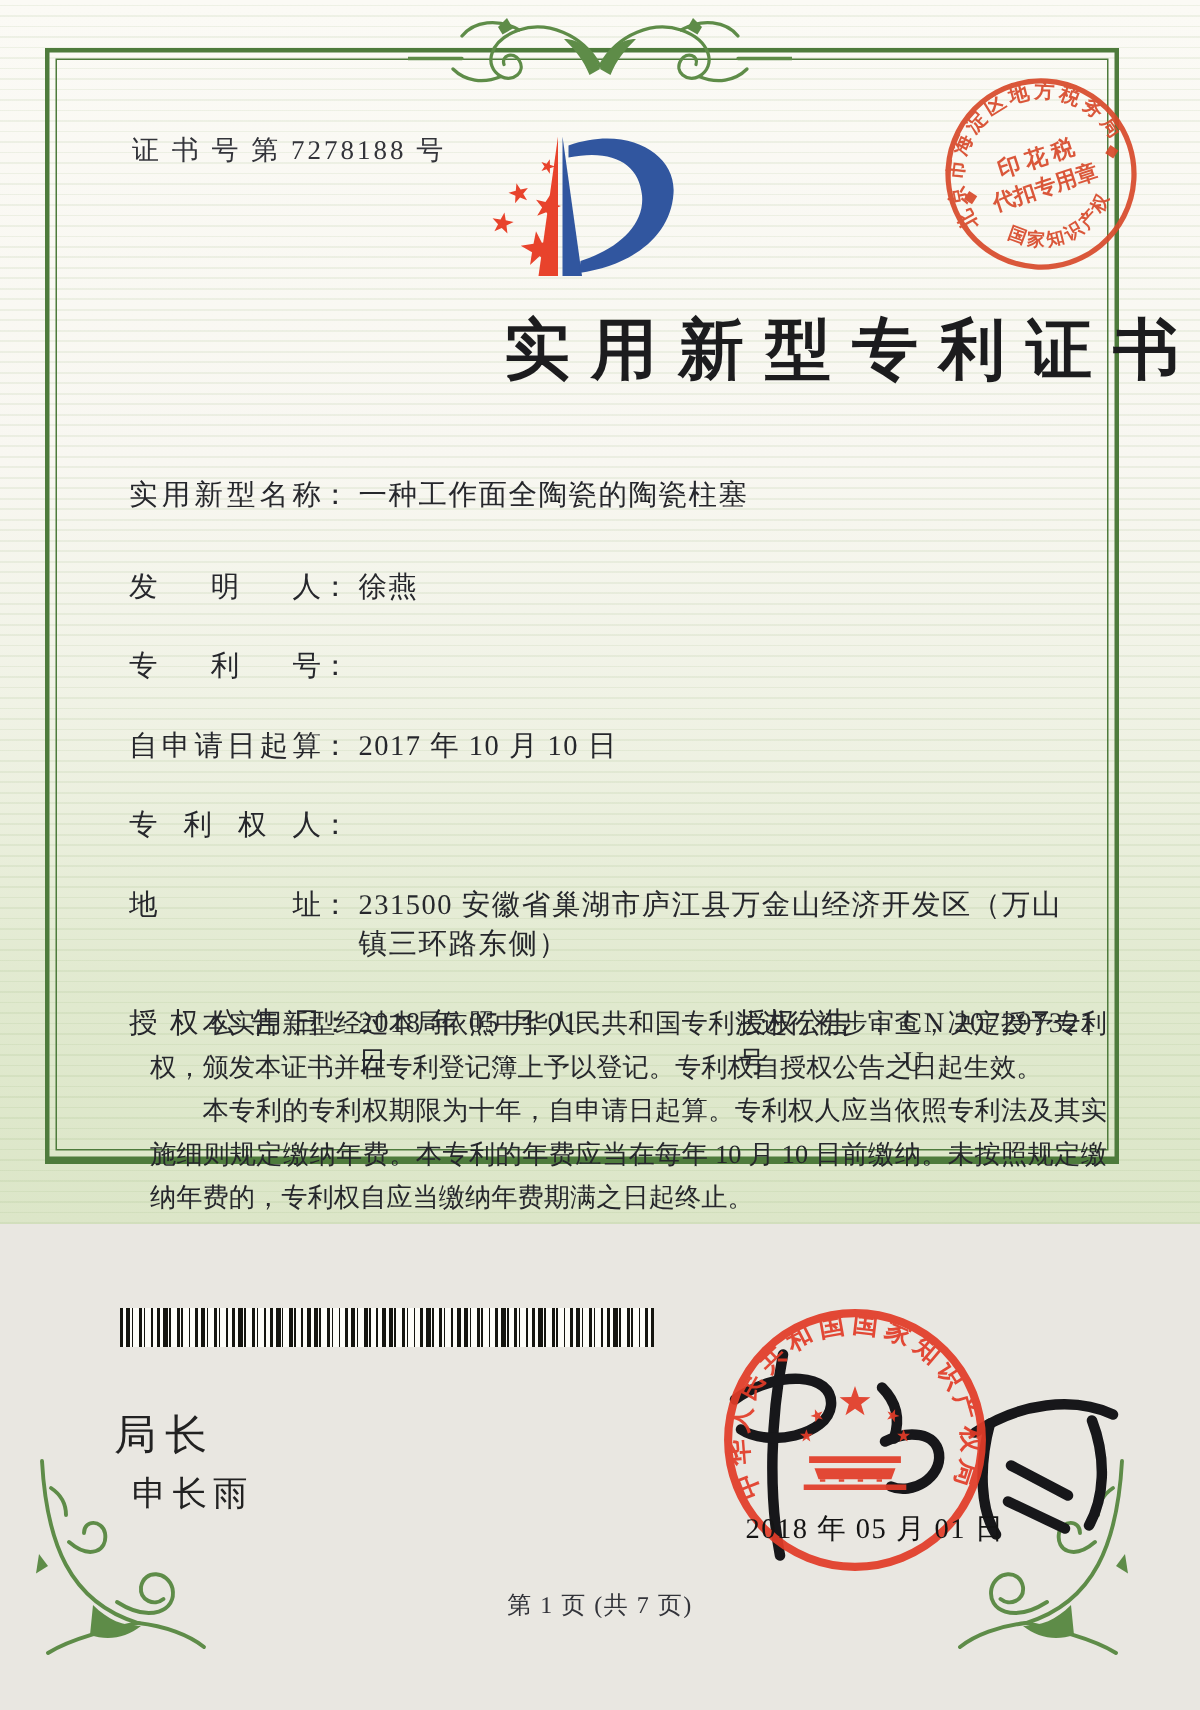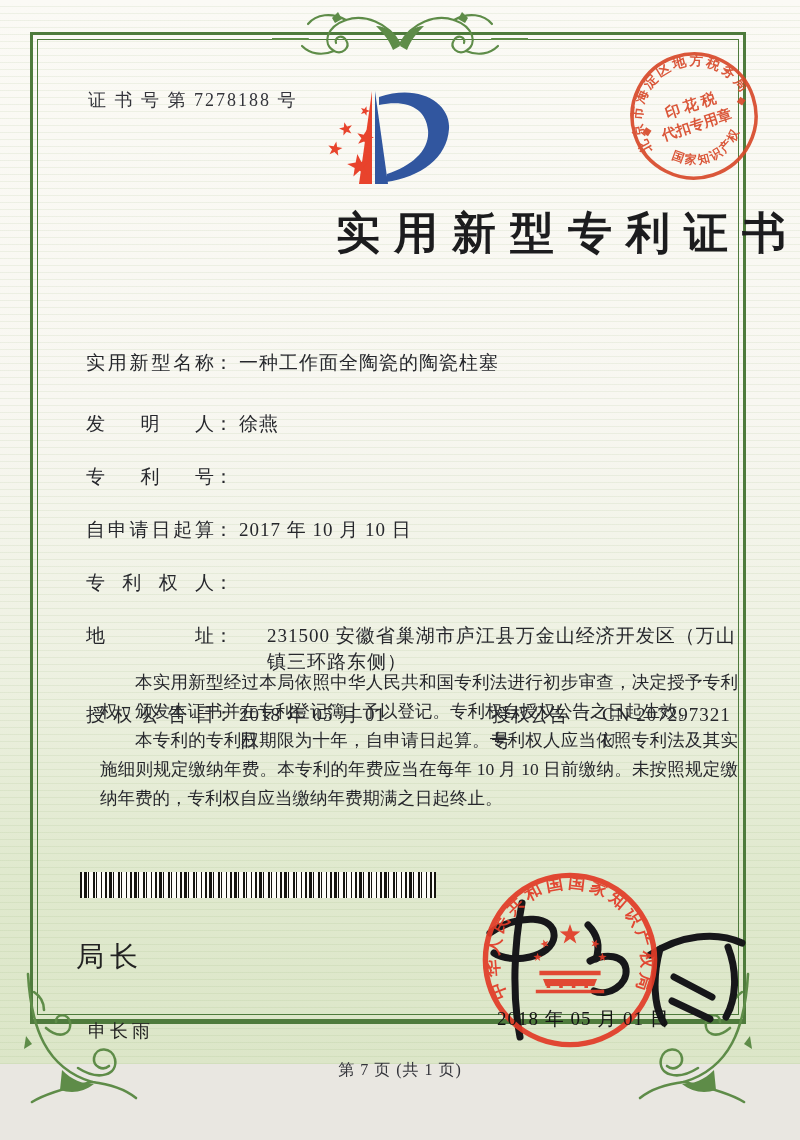--- a/index.html
+++ b/index.html
@@ -4,21 +4,21 @@
 <style>
   * { margin:0; padding:0; box-sizing:border-box; }
   html,body { width:800px; height:1140px; }
   body {
     font-family: "Liberation Serif", "DejaVu Serif", serif;
     background:#e9e7e1;
     position:relative;
     overflow:hidden;
   }
   .page {
-    position:absolute; left:0; top:0; width:800px; height:1064px;
+    position:absolute; left:0; top:0; width:800px; height:816px;
     background:
       repeating-linear-gradient(0deg, rgba(120,158,88,0.10) 0 1px, rgba(0,0,0,0) 1px 7px),
       linear-gradient(180deg, #fbfaf5 0%, #f8f7f1 38%, #eef1e2 62%, #e0e9ce 82%, #dce6c8 100%);
   }
   .frame {
     position:absolute; left:30px; top:32px; right:54px; bottom:40px;
     border:3px solid #4e7b3c;
     border-bottom-width:5px;
   }
   .frame::before {
@@ -30,38 +30,38 @@
     font-size:18px; color:#33343a; letter-spacing:2px;
   }
   .logo { position:absolute; left:313px; top:86px; }
   .doc-title {
     position:absolute; left:0; top:204px; width:100%;
     text-align:right; font-size:44px; font-weight:700; color:#1c1c1e;
     letter-spacing:14px; text-indent:14px;
   }
   .fields { position:absolute; left:86px; top:318px; right:64px; font-size:19px; color:#26272c; }
   .field-row { display:flex; align-items:flex-start; margin-bottom:27px; line-height:26px; }
-  .field-row.gap-lg { margin-bottom:35px;margin-top:32px; }
+  .field-row.gap-lg { margin-bottom:35px; }
   .f-label { display:inline-block; width:128px; text-align-last:justify; flex:none; }
   .f-colon { flex:none; margin-right:6px; }
   .f-value { letter-spacing:1px; }
-  .addr-val { max-width:470px;margin-left:28px; }
+  .addr-val { max-width:470px; }
   .grant-row { display:flex; }
   .grant-right { display:flex; margin-left:96px; line-height:26px; }
   .paragraphs { position:absolute; left:100px; top:668px; right:62px; font-size:17.5px; color:#26272c; }
   .paragraphs p { text-indent:2em; line-height:29px; text-align:justify; margin:0; }
   .barcode {
     position:absolute; left:80px; top:872px; width:356px; height:26px;
     background:repeating-linear-gradient(90deg,
       #15150f 0 2px, #fdfdf8 2px 4px, #15150f 4px 7px, #fdfdf8 7px 8px,
       #15150f 8px 9px, #fdfdf8 9px 13px, #15150f 13px 15px, #fdfdf8 15px 16px,
       #15150f 16px 17px, #fdfdf8 17px 21px, #15150f 21px 22px, #fdfdf8 22px 25px);
   }
   .director-title { position:absolute; left:76px; top:938px; font-size:28px; color:#222; letter-spacing:6px; }
-  .director-name  { position:absolute; left:88px; top:980px; font-size:18px; color:#222; letter-spacing:4px;margin-top:39px; }
+  .director-name  { position:absolute; left:88px; top:980px; font-size:23px; color:#222; letter-spacing:4px; }
   .signature { position:absolute; left:350px; top:885px; }
   .seal { position:absolute; left:480px; top:870px; opacity:0.93; }
   .seal-date {
     position:absolute; left:497px; top:1006px; font-size:19px; color:#141414; letter-spacing:1px;
   }
   .footer {
     position:absolute; left:0; top:1060px; width:100%;
     text-align:center; font-size:16px; color:#33343a; letter-spacing:1px;
   }
   .ornament-top { position:absolute; left:272px; top:4px; }
@@ -259,15 +259,15 @@
         </g>
       <path d="M66,112 h68 v5 h-68 Z"></path>
       <path d="M70,121 h60 l-3,8 h-54 Z"></path>
       <path d="M62,133 h76 v4 h-76 Z"></path>
       <path d="M74,131 v-2 h4 v2 Z M88,131 v-2 h4 v2 Z M102,131 v-2 h4 v2 Z M116,131 v-2 h4 v2 Z"></path>
     </g>
   </svg>
 
   <div class="seal-date">2018 年 05 月 01 日</div>
 
-  <div class="footer">第 7 页 (共 1 页)</div>
+  <div class="footer">第 1 页 (共 7 页)</div>
 
 </div>
 
 </body></html>

